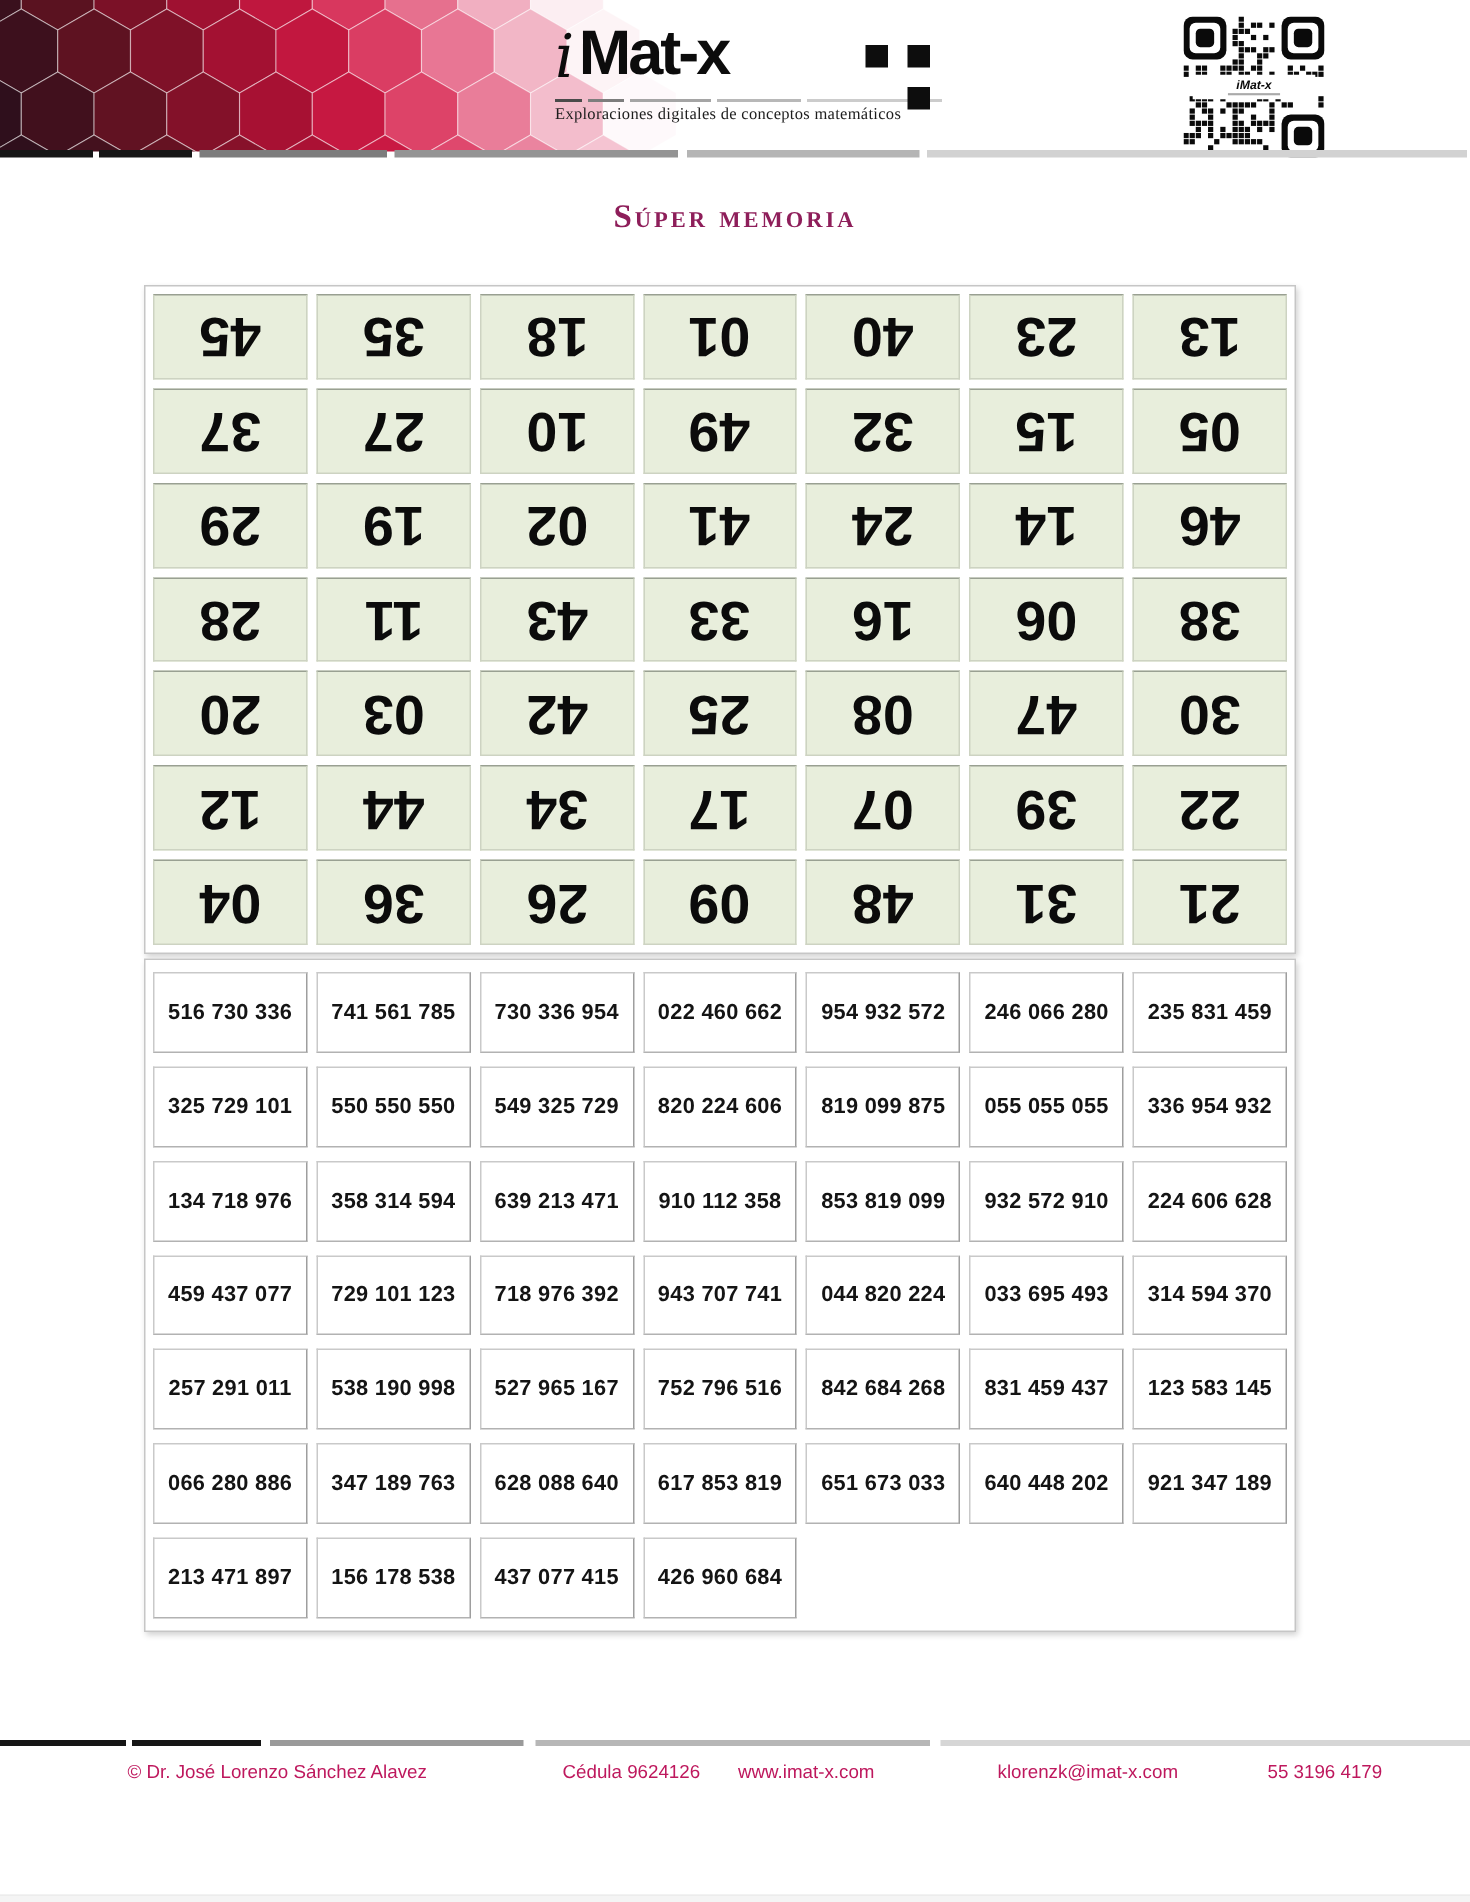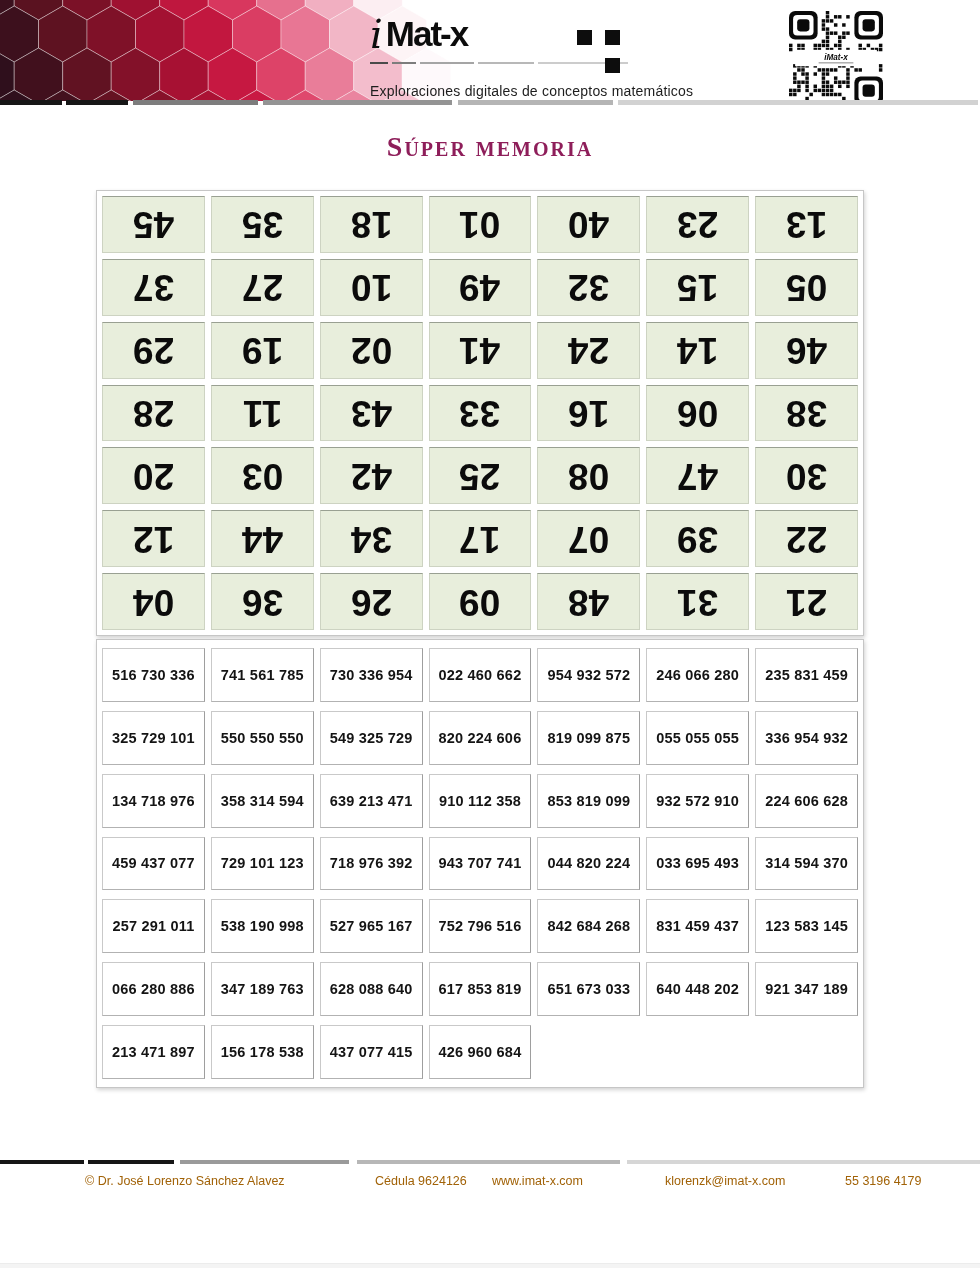--- a/index.html
+++ b/index.html
@@ -5,30 +5,30 @@
   html,body{margin:0;padding:0;background:#fff;}
   .page{position:relative;width:980px;height:1268px;background:#fff;overflow:hidden;
         font-family:"Liberation Sans",sans-serif;}
 
   
   .hex-svg{position:absolute;left:0;top:0;}
   .logo-wrap{position:absolute;left:370px;top:14px;width:262px;}
   .logo-line{white-space:nowrap;color:#0c0c0c;line-height:1;}
   .logo-i{font-family:"DejaVu Serif",serif;font-style:italic;font-weight:400;font-size:40px;
           display:inline-block;margin-right:3px;vertical-align:-2px;}
-  .logo-name{font-family:"Liberation Sans",sans-serif;font-weight:700;font-size:35px;
+  .logo-name{font-family:"Liberation Sans",sans-serif;font-weight:700;font-size:42px;
              letter-spacing:-2px;}
   .logo-divider{position:relative;height:2px;margin-top:8px;}
   .logo-divider span{position:absolute;top:0;height:2px;}
   .ld1{left:0;width:18px;background:#4a4a4a;}
   .ld2{left:22px;width:24px;background:#7d7d7d;}
   .ld3{left:50px;width:54px;background:#a5a5a5;}
   .ld4{left:108px;width:56px;background:#b8b8b8;}
   .ld5{left:168px;width:90px;background:#cccccc;}
-  .tagline{margin-top:19px;font-family:Liberation Sans, sans-serif;font-size:14px;
+  .tagline{margin-top:2px;font-family:Liberation Serif, serif;font-size:11px;
            letter-spacing:.2px;color:#1d1d1d;white-space:nowrap;}
   .squares-icon{position:absolute;left:577px;top:30px;width:44px;height:44px;}
   .squares-icon i{position:absolute;width:15px;height:15px;background:#0d0d0d;}
   .sq-tl{left:0;top:0;}.sq-tr{left:28px;top:0;}.sq-br{left:28px;top:28px;}
   .qr{position:absolute;left:789px;top:11px;width:94px;height:94px;}
 
   .bar{position:absolute;left:0;width:980px;}
   .header-bar{top:100px;height:5px;}
   .footer-bar{top:1160px;height:4px;}
   .bar span{position:absolute;top:0;height:100%;}
@@ -40,39 +40,39 @@
   .b6{left:618px;width:360px;background:#d2d2d2;}
   .f1{left:0;width:84px;background:#161616;}
   .f2{left:88px;width:86px;background:#161616;}
   .f3{left:180px;width:169px;background:#9a9a9a;}
   .f4{left:357px;width:263px;background:#b7b7b7;}
   .f5{left:627px;width:353px;background:#d6d6d6;}
 
   
   .title{position:absolute;top:131px;left:0;width:980px;text-align:center;
          font-family:"Liberation Serif",serif;font-variant:small-caps;font-weight:700;
-         font-size:28px;letter-spacing:2px;color:#8e1e5a;}
+         font-size:22px;letter-spacing:2px;color:#8e1e5a;}
 
   
   .board{position:absolute;left:96px;width:768px;box-sizing:border-box;background:#fff;
          border:1px solid #c6c6c6;box-shadow:1px 2px 4px rgba(0,0,0,.18);
          display:grid;grid-template-columns:repeat(7,1fr);}
   #board1{top:190px;height:446px;padding:5px;gap:6px;}
   #board2{top:639px;height:449px;padding:8px 5px;gap:9px 6px;}
   .cell1{background:#e8eedc;border:1px solid #cdd3c2;border-top-color:#99a092;
          display:flex;align-items:center;justify-content:center;}
   .cell1 .rot{display:inline-block;transform:rotate(180deg);font-weight:700;font-size:37px;
               color:#0b0b0b;font-family:"Liberation Sans",sans-serif;}
   .cell2{background:#fff;border:1px solid #c9c9c9;border-right-color:#9e9e9e;
          border-bottom-color:#b2b2b2;display:flex;align-items:center;justify-content:center;
          font-weight:700;font-size:14.5px;letter-spacing:.2px;color:#141414;}
 
   
   .footer-text{position:absolute;top:1174px;left:0;width:980px;height:20px;
-               font-size:12.5px;color:#a16207;}
+               font-size:12.5px;color:#be185d;}
   .footer-item{position:absolute;white-space:nowrap;}
   #f-copy{left:85px;}
   #f-cedula{left:375px;}
   #f-web{left:492px;font-weight:400;}
   #f-email{left:665px;}
   #f-phone{left:845px;}
   .bottom-strip{position:absolute;left:0;top:1263px;width:980px;height:5px;
                 background:#f4f4f4;border-top:1px solid #ececec;}
 </style>
 </head>

